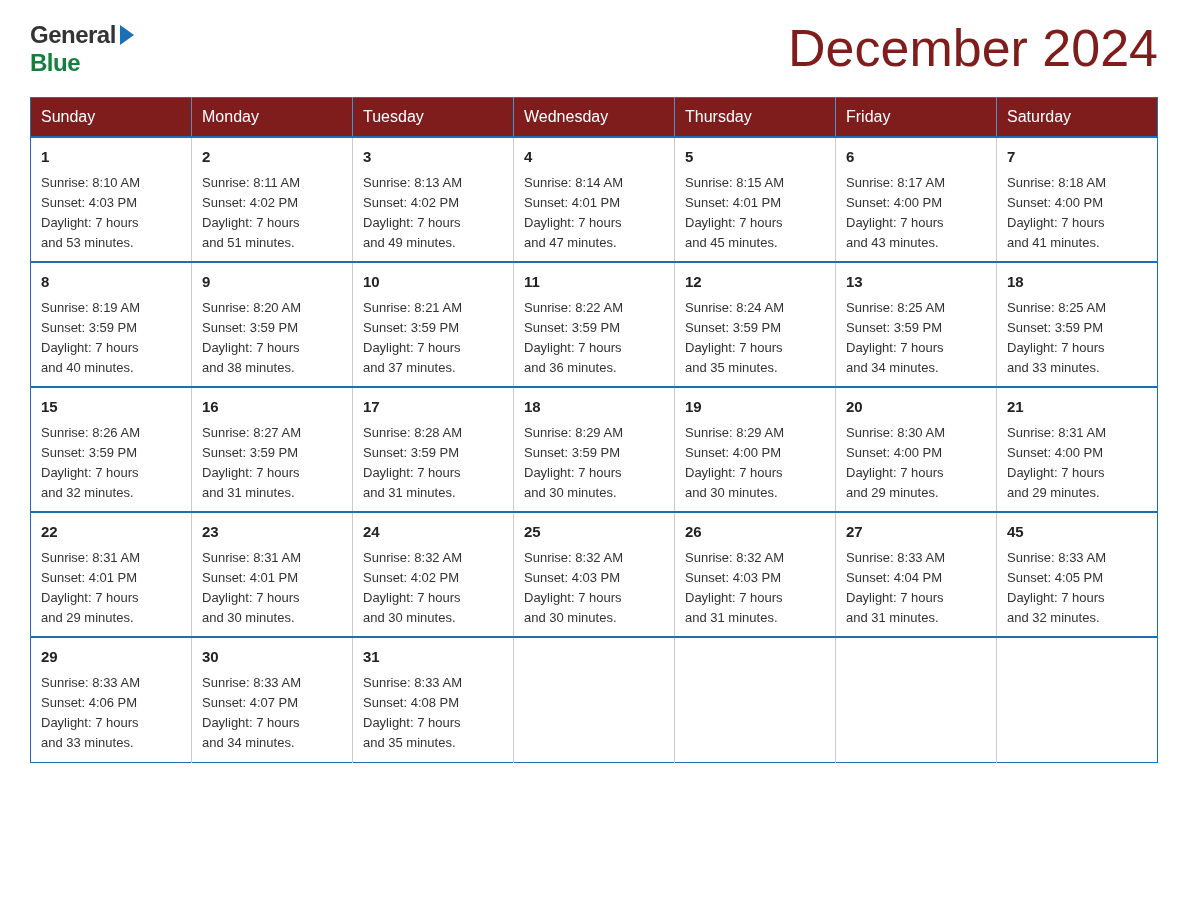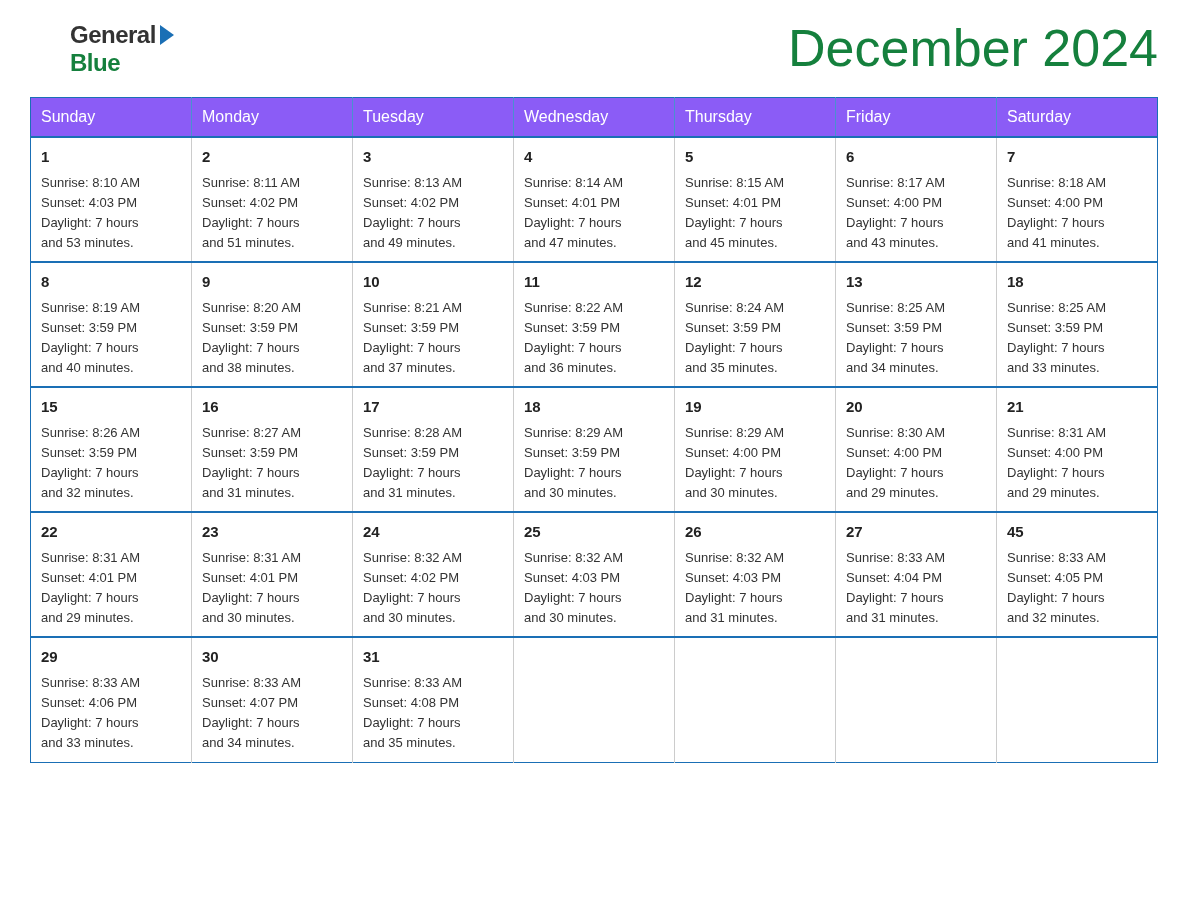--- a/index.html
+++ b/index.html
@@ -8,43 +8,42 @@
       background: #fff;
       width: 1188px;
       min-height: 918px;
       padding: 20px 30px;
     }
     .header {
       display: flex;
       justify-content: space-between;
       align-items: flex-end;
       margin-bottom: 20px;
-      margin-left: 40px;
     }
     .title-block {
       text-align: right;
     }
     .month-title {
       font-size: 52px;
       font-weight: normal;
-      color: #15803d;
+      color: #7f1d1d;
       line-height: 1.1;
     }
     .location {
       font-size: 20px;
       color: #444;
       margin-top: 4px;
     }
     .calendar {
       width: 100%;
       border-collapse: collapse;
       border: 1px solid #1a6fb5;
     }
     .calendar th {
-      background-color: #8b5cf6;
+      background-color: #7f1d1d;
       color: #fff;
       padding: 10px 10px;
       text-align: left;
       font-size: 16px;
       font-weight: normal;
       border-right: 1px solid #4a90d0;
     }
     .calendar th:last-child {
       border-right: none;
     }

